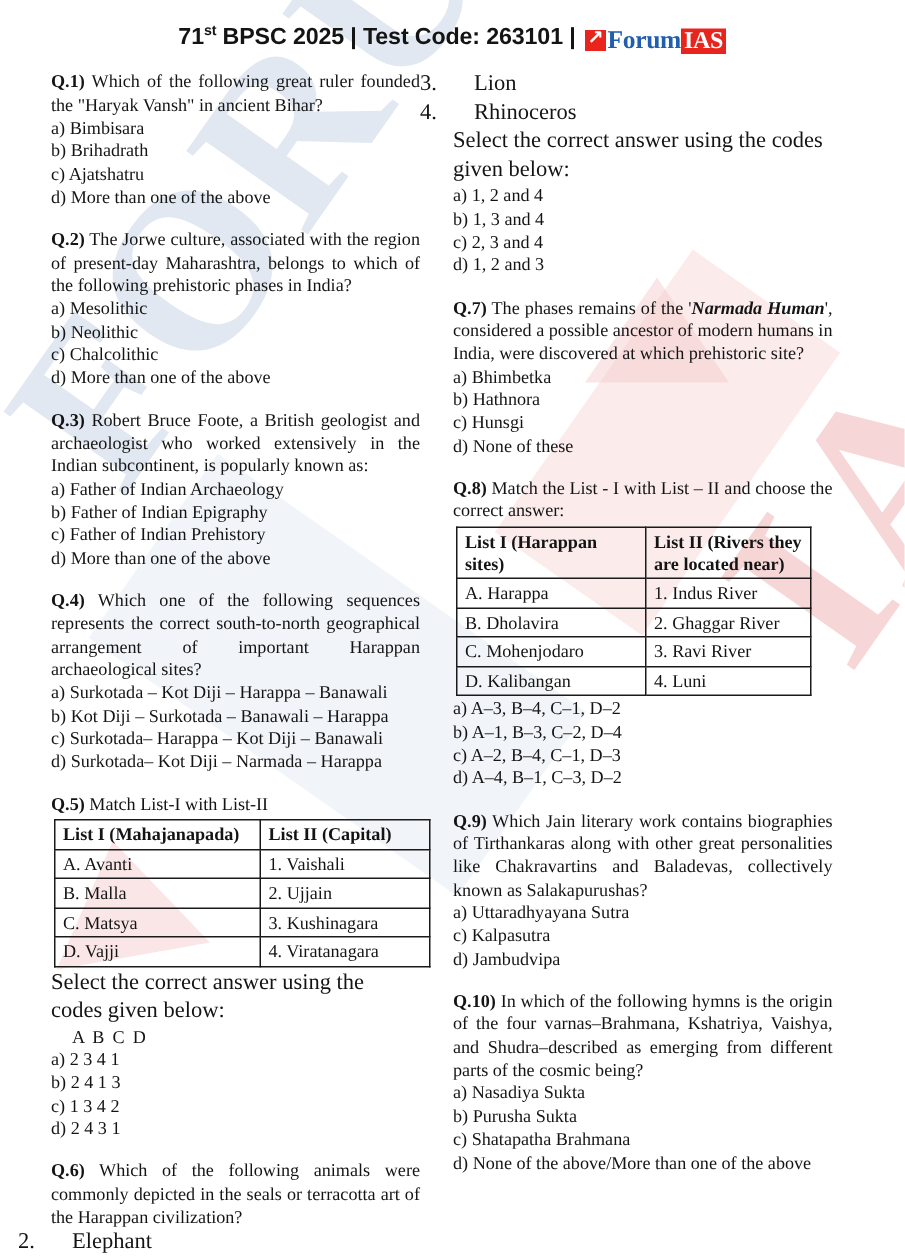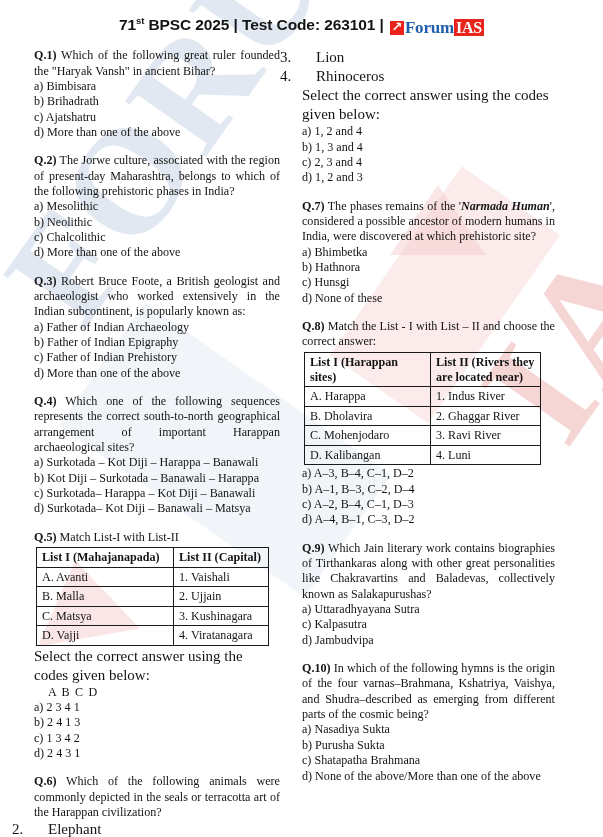--- a/index.html
+++ b/index.html
@@ -205,21 +205,21 @@
     border: 1px solid #1a1a1a;
     padding: 2px 5px;
     font-size: 12.1px;
     line-height: 1.2;
     text-align: left;
     vertical-align: top;
   }
   table.match th {
     font-weight: 700;
   }
-  table.match.t5 { width: 233px; font-family: Liberation Serif, serif; }
+  table.match.t5 { width: 251px; font-family: Liberation Serif, serif; }
   table.match.t5 td:first-child, table.match.t5 th:first-child { width: 137px; }
   table.match.t8 { width: 237px; }
   table.match.t8 td:first-child, table.match.t8 th:first-child { width: 126px; }
   table.match.t8 th { line-height: 1.22; }
 </style>
 </head>
 <body>
 
 <div class="watermark-layer">
   <div class="wm-band"></div>
@@ -260,21 +260,21 @@
       <p class="opt">b) Father of Indian Epigraphy</p>
       <p class="opt">c) Father of Indian Prehistory</p>
       <p class="opt">d) More than one of the above</p>
     </div>
 
     <div class="qblock">
       <p class="qtext"><span class="qnum">Q.4)</span><span> Which one of the following sequences represents the correct south-to-north geographical arrangement of important Harappan archaeological sites?</span></p>
       <p class="opt">a) Surkotada – Kot Diji – Harappa – Banawali</p>
       <p class="opt">b) Kot Diji – Surkotada – Banawali – Harappa</p>
       <p class="opt">c) Surkotada– Harappa – Kot Diji – Banawali</p>
-      <p class="opt">d) Surkotada– Kot Diji – Banawali – Matsya</p>
+      <p class="opt">d) Surkotada– Kot Diji – Narmada – Harappa</p>
     </div>
 
     <div class="qblock">
       <p class="qtext"><span class="qnum">Q.5)</span><span> Match List-I with List-II</span></p>
 
       <table class="match t5">
         <tbody>
             <tr>
           <th>List I (Mahajanapada)</th>
           <th>List II (Capital)</th>

